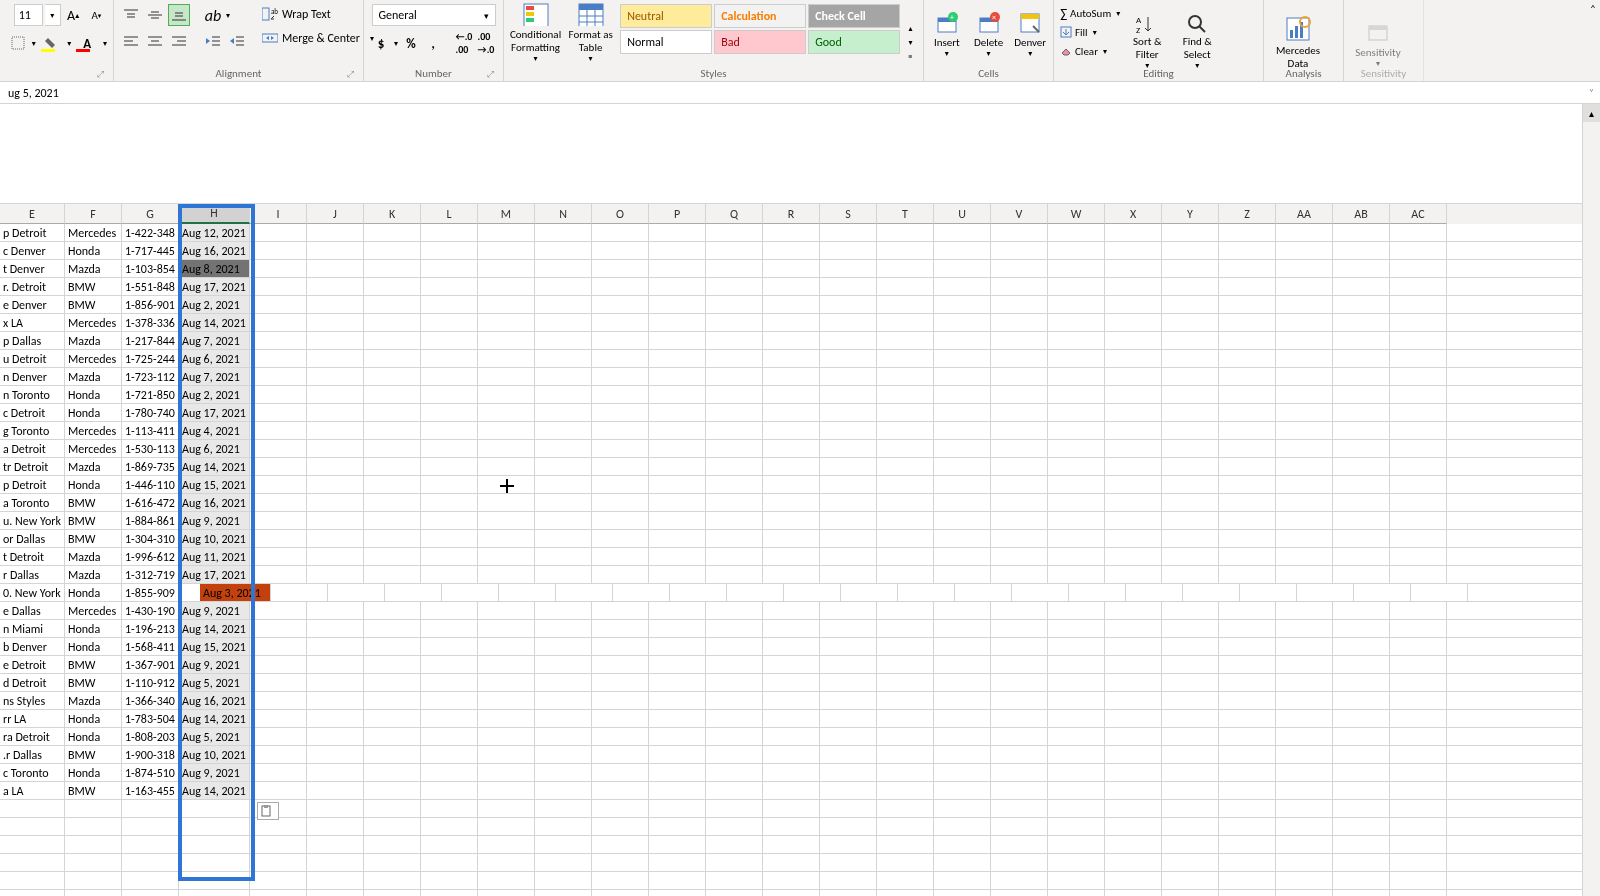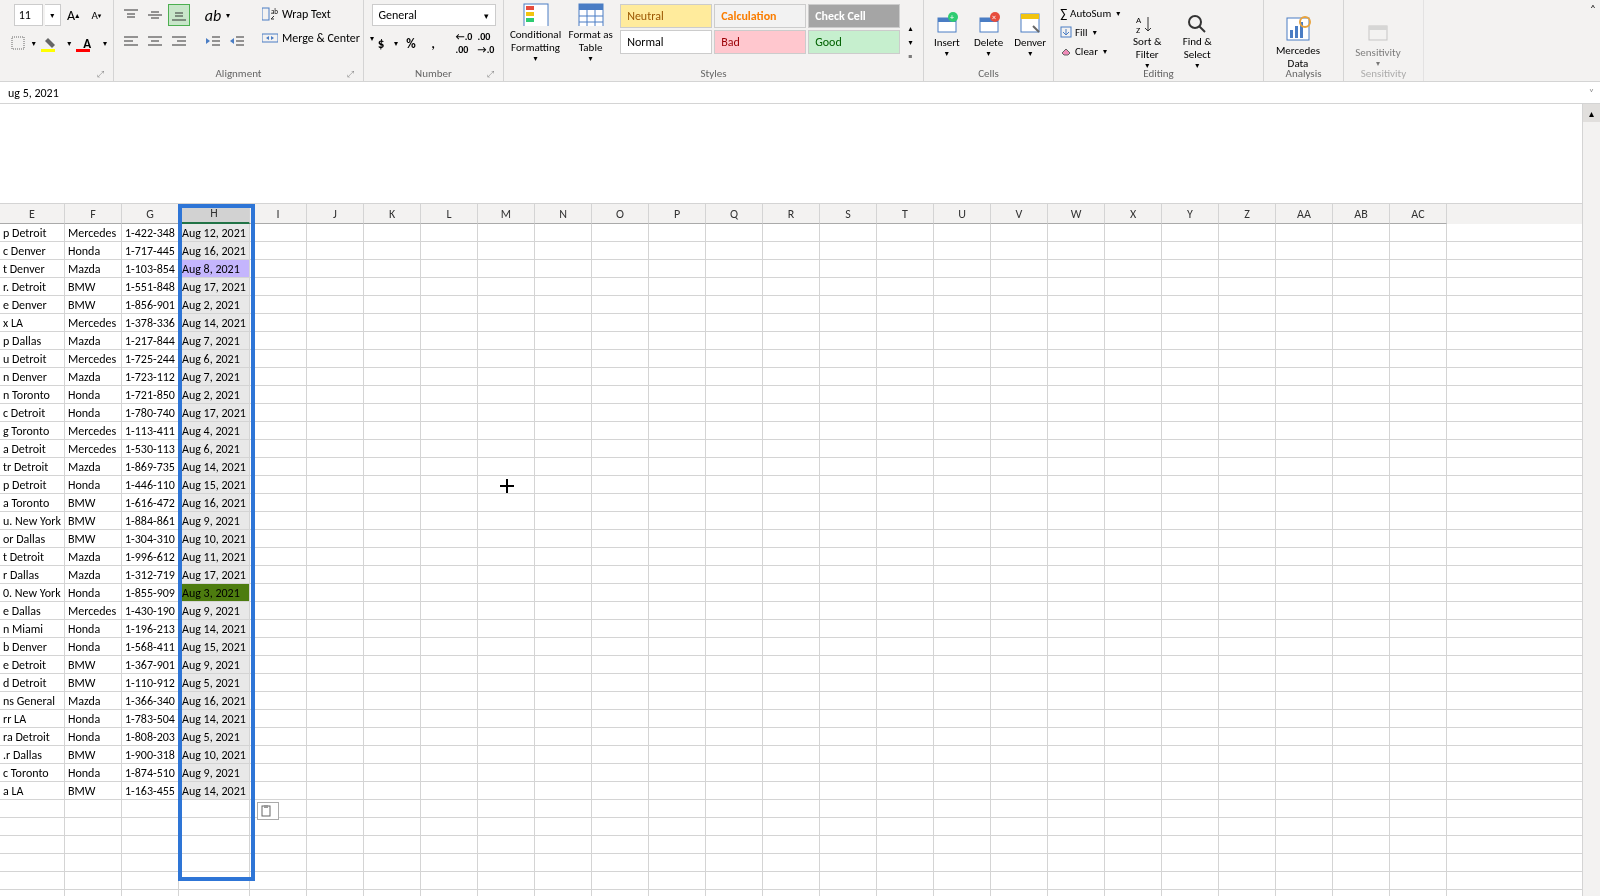--- a/index.html
+++ b/index.html
@@ -468,21 +468,21 @@
         <div class="cell" style="width: 57px;"></div>
         <div class="cell" style="width: 57px;"></div>
         <div class="cell" style="width: 57px;"></div>
         <div class="cell" style="width: 57px;"></div>
         <div class="cell" style="width: 57px;"></div>
       </div>
       <div class="data-row">
         <div class="cell" style="width: 65px;">t Denver</div>
         <div class="cell" style="width: 57px;">Mazda</div>
         <div class="cell" style="width: 57px;">1-103-854</div>
-        <div class="cell" style="width: 71px; background: #c4b5fd;">Aug 8, 2021</div>
+        <div class="cell" style="width: 71px; background: #737373;">Aug 8, 2021</div>
         <div class="cell" style="width: 57px;"></div>
         <div class="cell" style="width: 57px;"></div>
         <div class="cell" style="width: 57px;"></div>
         <div class="cell" style="width: 57px;"></div>
         <div class="cell" style="width: 57px;"></div>
         <div class="cell" style="width: 57px;"></div>
         <div class="cell" style="width: 57px;"></div>
         <div class="cell" style="width: 57px;"></div>
         <div class="cell" style="width: 57px;"></div>
         <div class="cell" style="width: 57px;"></div>
@@ -954,21 +954,21 @@
         <div class="cell" style="width: 57px;"></div>
         <div class="cell" style="width: 57px;"></div>
         <div class="cell" style="width: 57px;"></div>
         <div class="cell" style="width: 57px;"></div>
         <div class="cell" style="width: 57px;"></div>
       </div>
       <div class="data-row">
         <div class="cell" style="width: 65px;">0. New York</div>
         <div class="cell" style="width: 57px;">Honda</div>
         <div class="cell" style="width: 57px;">1-855-909</div>
-        <div class="cell" style="width: 71px; background: #4d7c0f;">Aug 3, 2021</div>
+        <div class="cell" style="width: 71px; background: #c2410c; margin-left: 21px;">Aug 3, 2021</div>
         <div class="cell" style="width: 57px;"></div>
         <div class="cell" style="width: 57px;"></div>
         <div class="cell" style="width: 57px;"></div>
         <div class="cell" style="width: 57px;"></div>
         <div class="cell" style="width: 57px;"></div>
         <div class="cell" style="width: 57px;"></div>
         <div class="cell" style="width: 57px;"></div>
         <div class="cell" style="width: 57px;"></div>
         <div class="cell" style="width: 57px;"></div>
         <div class="cell" style="width: 57px;"></div>
@@ -1113,21 +1113,21 @@
         <div class="cell" style="width: 57px;"></div>
         <div class="cell" style="width: 57px;"></div>
         <div class="cell" style="width: 57px;"></div>
         <div class="cell" style="width: 57px;"></div>
         <div class="cell" style="width: 57px;"></div>
         <div class="cell" style="width: 57px;"></div>
         <div class="cell" style="width: 57px;"></div>
         <div class="cell" style="width: 57px;"></div>
       </div>
       <div class="data-row">
-        <div class="cell" style="width: 65px;">ns General</div>
+        <div class="cell" style="width: 65px;">ns Styles</div>
         <div class="cell" style="width: 57px;">Mazda</div>
         <div class="cell" style="width: 57px;">1-366-340</div>
         <div class="cell" style="width: 71px; background: rgb(232, 232, 232);">Aug 16, 2021</div>
         <div class="cell" style="width: 57px;"></div>
         <div class="cell" style="width: 57px;"></div>
         <div class="cell" style="width: 57px;"></div>
         <div class="cell" style="width: 57px;"></div>
         <div class="cell" style="width: 57px;"></div>
         <div class="cell" style="width: 57px;"></div>
         <div class="cell" style="width: 57px;"></div>

